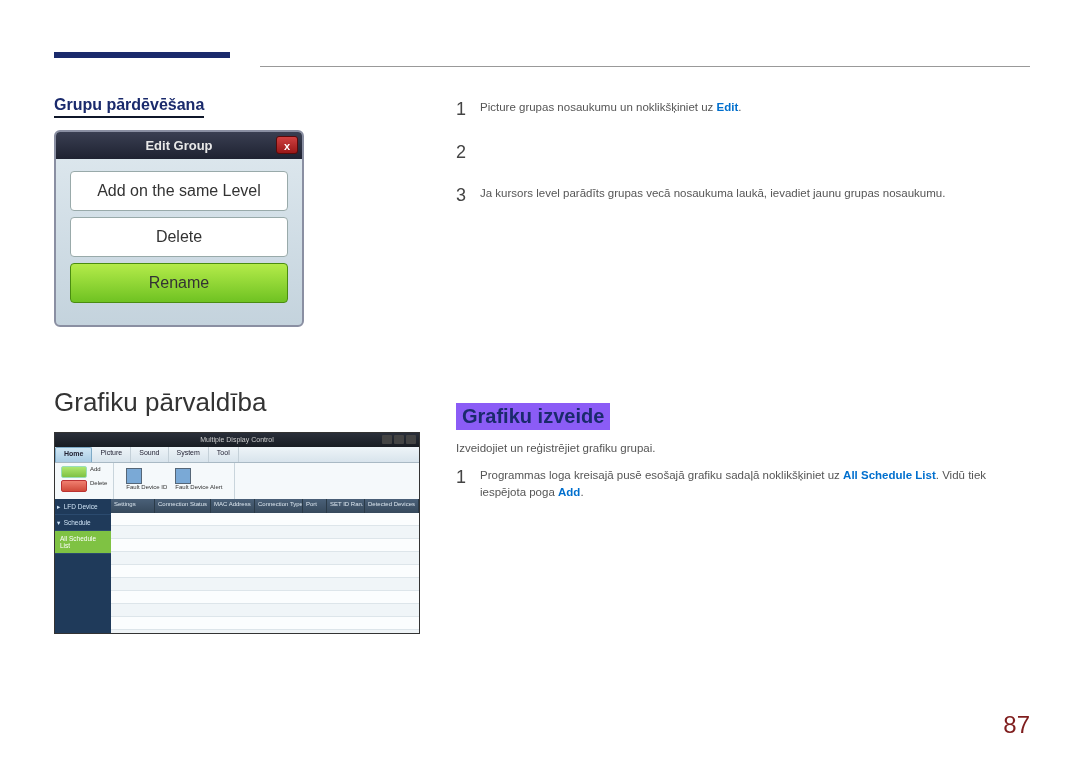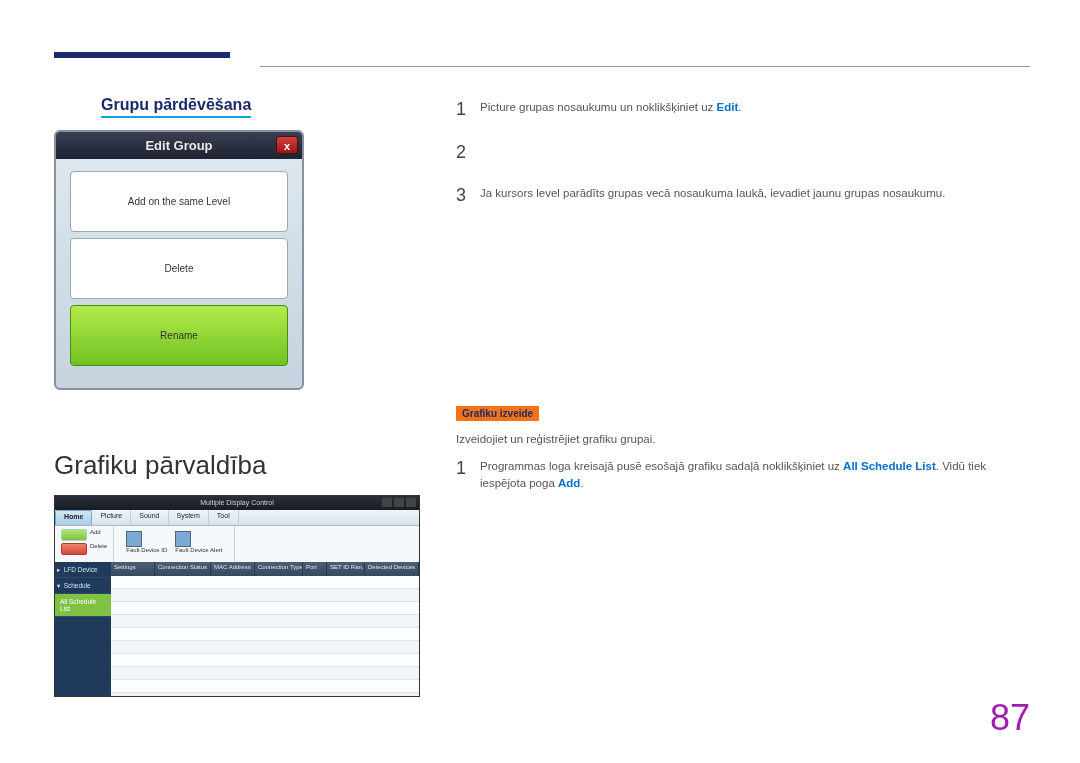--- a/index.html
+++ b/index.html
@@ -31,30 +31,29 @@
     display: flex;
     gap: 36px;
     margin-top: 36px;
   }
   .left-col { width: 366px; flex: 0 0 366px; }
   .right-col { flex: 1; }
   .section-heading-1 {
     color: #1a2a6c;
     font-size: 16px;
     font-weight: bold;
-    border-bottom: 2px solid #0ea5e9;
+    border-bottom: 2px solid #0f172a;
     display: inline-block;
     padding-bottom: 2px;
     margin-bottom: 12px;
-    margin-left: 47px;
   }
   .section-heading-2 {
-    background: #f97316;
+    background: #8b5cf6;
     color: #1a2a6c;
-    font-size: 10px;
+    font-size: 20px;
     font-weight: bold;
     display: inline-block;
     padding: 2px 6px;
     margin-bottom: 12px;
   }
   .big-heading {
     color: #333;
     font-size: 26px;
     font-weight: 400;
     margin: 60px 0 14px 0;
@@ -84,22 +83,22 @@
     color: #fff; font-size: 11px; line-height: 18px; text-align: center;
     border: 1px solid #5a0a0a;
   }
   .dlg-body { padding: 12px 14px 16px; }
   .dlg-btn {
     display: block; width: 100%;
     background: #fff;
     border: 1px solid #9aa;
     border-radius: 4px;
     text-align: center;
-    font-size: 10px;
-    padding: 24px 0;
+    font-size: 16px;
+    padding: 10px 0;
     margin-bottom: 6px;
   }
   .dlg-btn.sel {
     background: linear-gradient(#b4eb4a,#6fc222);
     border: 1px solid #4a8c10;
   }
   
   .step { display: flex; gap: 10px; font-size: 11.5px; margin-bottom: 16px; line-height: 1.5; }
   .step-num { font-size: 18px; font-weight: 400; color: #444; width: 14px; flex: 0 0 14px; }
   .step-text { padding-top: 3px; color: #555; }
@@ -141,22 +140,22 @@
   .app-table { flex: 1; display: flex; flex-direction: column; }
   .table-hdr { display: flex; background: linear-gradient(#4a6078,#36495c); color: #dbe6ef; height: 14px; font-size: 6px; }
   .table-hdr span { padding: 2px 3px; border-right: 1px solid #2a3a48; overflow:hidden; white-space:nowrap; }
   .table-body { flex: 1; background: #eef3f6; }
   .table-body div { height: 13px; border-bottom: 1px solid #dde5ea; background:#fbfdfe; }
   .table-body div:nth-child(even){ background:#f0f5f8; }
   .page-num {
     position: absolute;
     bottom: 24px;
     right: 50px;
-    font-size: 36px;
-    color: #a21caf;
+    font-size: 24px;
+    color: #7f1d1d;
     font-weight: 300;
   }
 </style>
 </head>
 <body>
 
 <div class="thick-rule"></div>
 <div class="top-rule"></div>
 
 <div class="columns">

